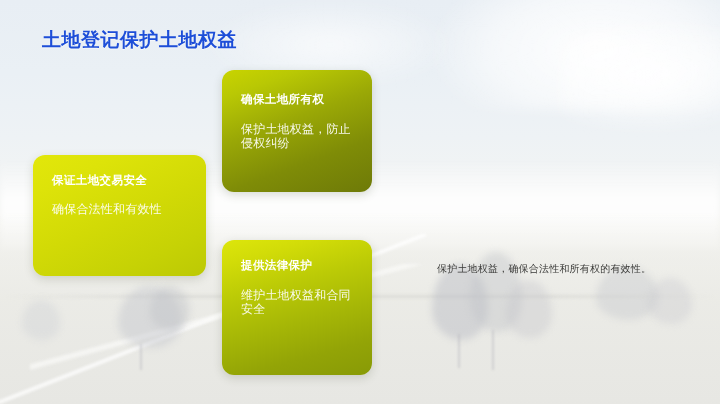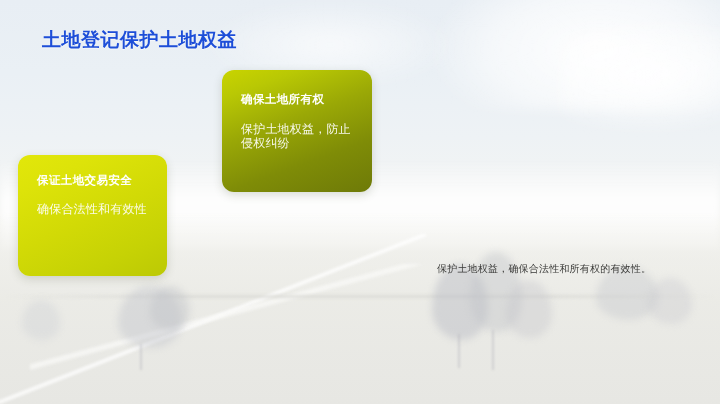--- a/index.html
+++ b/index.html
@@ -165,22 +165,22 @@
   #card-own {
     left: 222px; top: 70px;
     width: 150px; height: 122px;
     background: linear-gradient(160deg, #c9d400 0%, #b9c804 16%, #9aa806 42%, #7f8c07 70%, #6e7a08 100%);
   }
   #card-own .card-title { top: 22px; text-align: center; }
   #card-own .card-body  { top: 52px; }
 
   
   #card-safe {
-    left: 18px; top: 155px;
-    width: 149px; height: 121px;
+    left: 33px; top: 155px;
+    width: 173px; height: 121px;
     background: linear-gradient(155deg, #e2e70a 0%, #dde309 20%, #d2da06 50%, #c6d205 78%, #bcc905 100%);
   }
   #card-safe .card-title { top: 18px; }
   #card-safe .card-body  { top: 48px; font-family: Liberation Mono, monospace; }
 
   
   #card-legal {
     left: 222px; top: 240px;
     width: 150px; height: 135px;
     background: linear-gradient(165deg, #dde60b 0%, #d2dc08 14%, #bccb06 34%, #a6b706 58%, #93a406 80%, #889a06 100%);
@@ -240,16 +240,20 @@
   <div class="card" id="card-own">
     <div class="card-title">确保土地所有权</div>
     <div class="card-body" style="width: 112px;">保护土地权益，防止侵权纠纷</div>
   </div>
 
   <div class="card" id="card-safe">
     <div class="card-title">保证土地交易安全</div>
     <div class="card-body" style="width: 120px;">确保合法性和有效性</div>
   </div>
 
+  <div class="card" id="card-legal">
+    <div class="card-title">提供法律保护</div>
+    <div class="card-body" style="width: 112px;">维护土地权益和合同安全</div>
+  </div>
 
   <div class="right-body">保护土地权益，确保合法性和所有权的有效性。</div>
 
 </div>
 
 </body></html>

